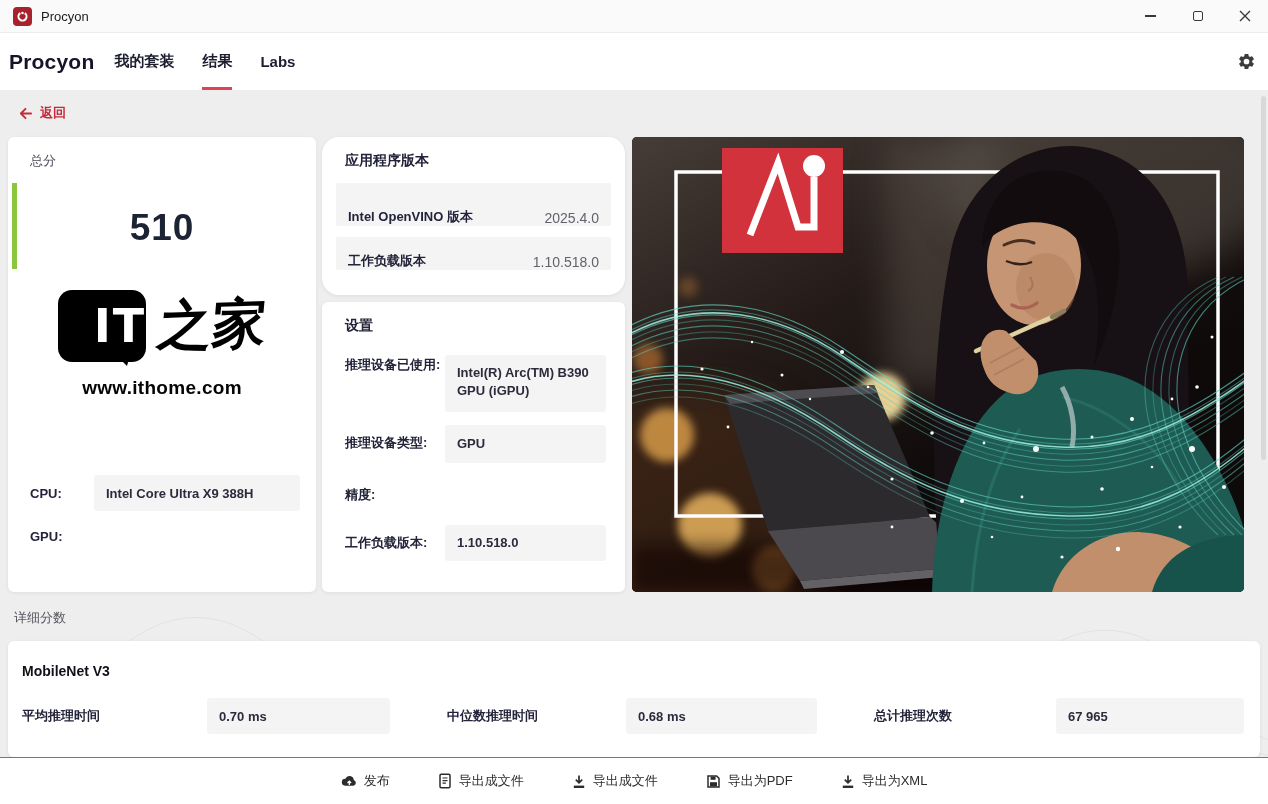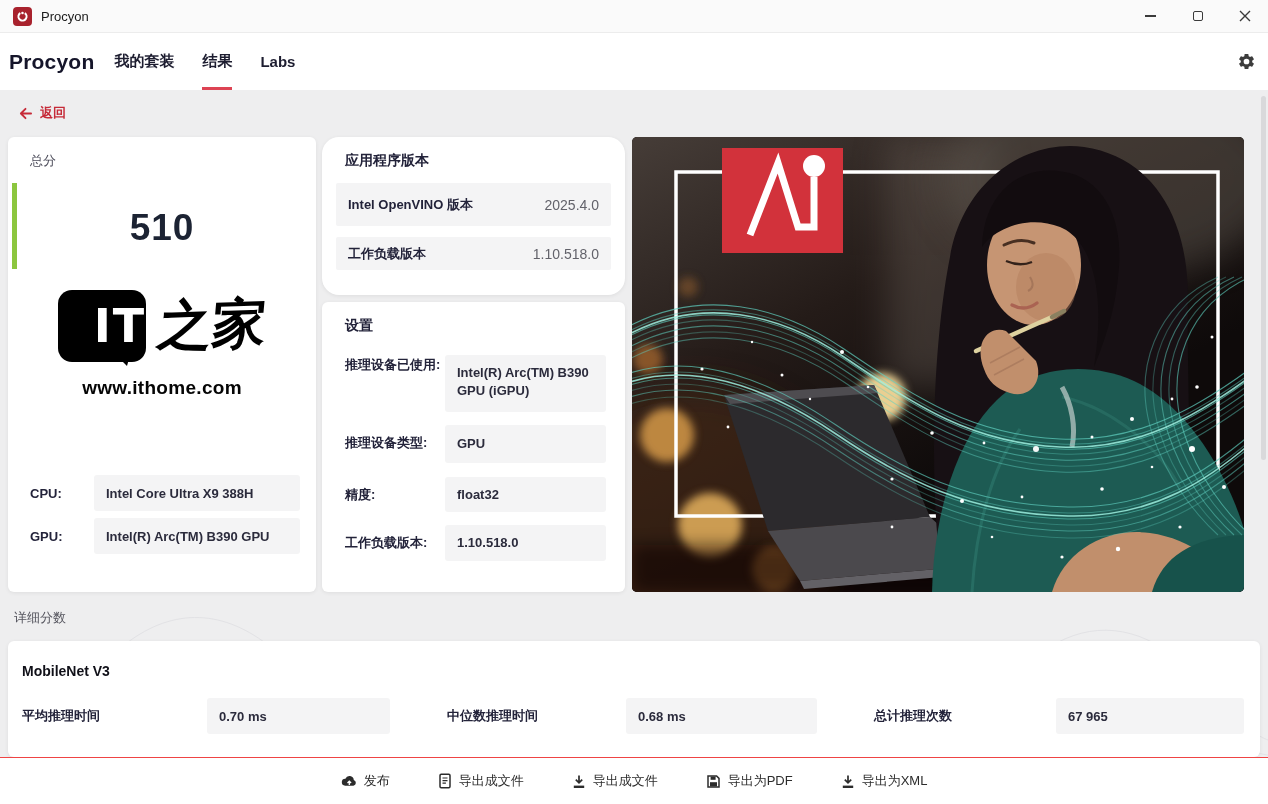--- a/index.html
+++ b/index.html
@@ -53,21 +53,21 @@
   .iturl { position:absolute; top:240px; left:0; width:100%; text-align:center;
     font-size:19px; font-weight:800; color:#050505; letter-spacing:.3px; }
   .hwlabel { position:absolute; left:22px; font-size:13px; font-weight:700; color:#23233a; }
   .vbox { position:absolute; background:#f4f4f5; border-radius:3px; display:flex; align-items:center;
     padding:0 12px; font-size:13px; font-weight:700; color:#2b2b3c; }
   #cpu-label { top:349px; } #gpu-label { top:392px; }
   #cpu-box { left:86px; top:338px; width:206px; height:36px; }
   #gpu-box { left:86px; top:381px; width:206px; height:36px; }
   
   .vrow { position:absolute; left:14px; width:275px; background:#f4f4f5; border-radius:2px;
-    display:flex; align-items:center; justify-content:space-between; padding:0 12px; }
+    display:flex; align-items:flex-end; justify-content:space-between; padding:0 12px; }
   .vrow .l { font-size:13px; font-weight:700; color:#23233a; }
   .vrow .v { font-size:14px; color:#62626a; }
   #avrow0 { top:46px;  height:43px; }
   #avrow1 { top:100px; height:33px; }
   
   .slabel { position:absolute; left:23px; width:100px; font-size:13px; font-weight:700; color:#23233a; line-height:19px; }
   .sbox { left:123px; width:161px; line-height:18px; }
   #srow0-label { top:53px; }  #srow0-box { top:53px;  height:57px; padding:9px 12px; align-items:flex-start; }
   #srow1-label { top:131px; } #srow1-box { top:123px; height:38px; }
   #srow2-label { top:183px; } #srow2-box { top:175px; height:35px; }
@@ -170,21 +170,20 @@
   <div class="itlogo">
     <div class="itbubble">
       <span class="it">IT</span>
     </div>
     <span class="itcn">之家</span>
   </div>
   <div class="iturl">www.ithome.com</div>
   <div class="hwlabel" id="cpu-label">CPU:</div>
   <div class="vbox" id="cpu-box">Intel Core Ultra X9 388H</div>
   <div class="hwlabel" id="gpu-label">GPU:</div>
-  <div class="vbox" id="gpu-box">Intel(R) Arc(TM) B390 GPU</div>
 </div>
 
 <div class="card" id="appver-card">
   <div class="card-title">应用程序版本</div>
   <div class="vrow" id="avrow0">
     <span class="l">Intel OpenVINO 版本</span>
     <span class="v">2025.4.0</span>
   </div>
   <div class="vrow" id="avrow1">
     <span class="l">工作负载版本</span>
@@ -192,21 +191,20 @@
   </div>
 </div>
 
 <div class="card" id="settings-card">
   <div class="card-title">设置</div>
   <div class="slabel" id="srow0-label">推理设备已使用:</div>
   <div class="vbox sbox" id="srow0-box">Intel(R) Arc(TM) B390 GPU (iGPU)</div>
   <div class="slabel" id="srow1-label">推理设备类型:</div>
   <div class="vbox sbox" id="srow1-box">GPU</div>
   <div class="slabel" id="srow2-label">精度:</div>
-  <div class="vbox sbox" id="srow2-box">float32</div>
   <div class="slabel" id="srow3-label">工作负载版本:</div>
   <div class="vbox sbox" id="srow3-box">1.10.518.0</div>
 </div>
 
 <div class="hero">
   <svg width="612" height="455" viewBox="0 0 612 455">
     <defs>
       <linearGradient id="bgG" x1="0" y1="0" x2="0.7" y2="1">
         <stop offset="0" stop-color="#463d38"></stop>
           <stop offset="0.4" stop-color="#241b18"></stop>

